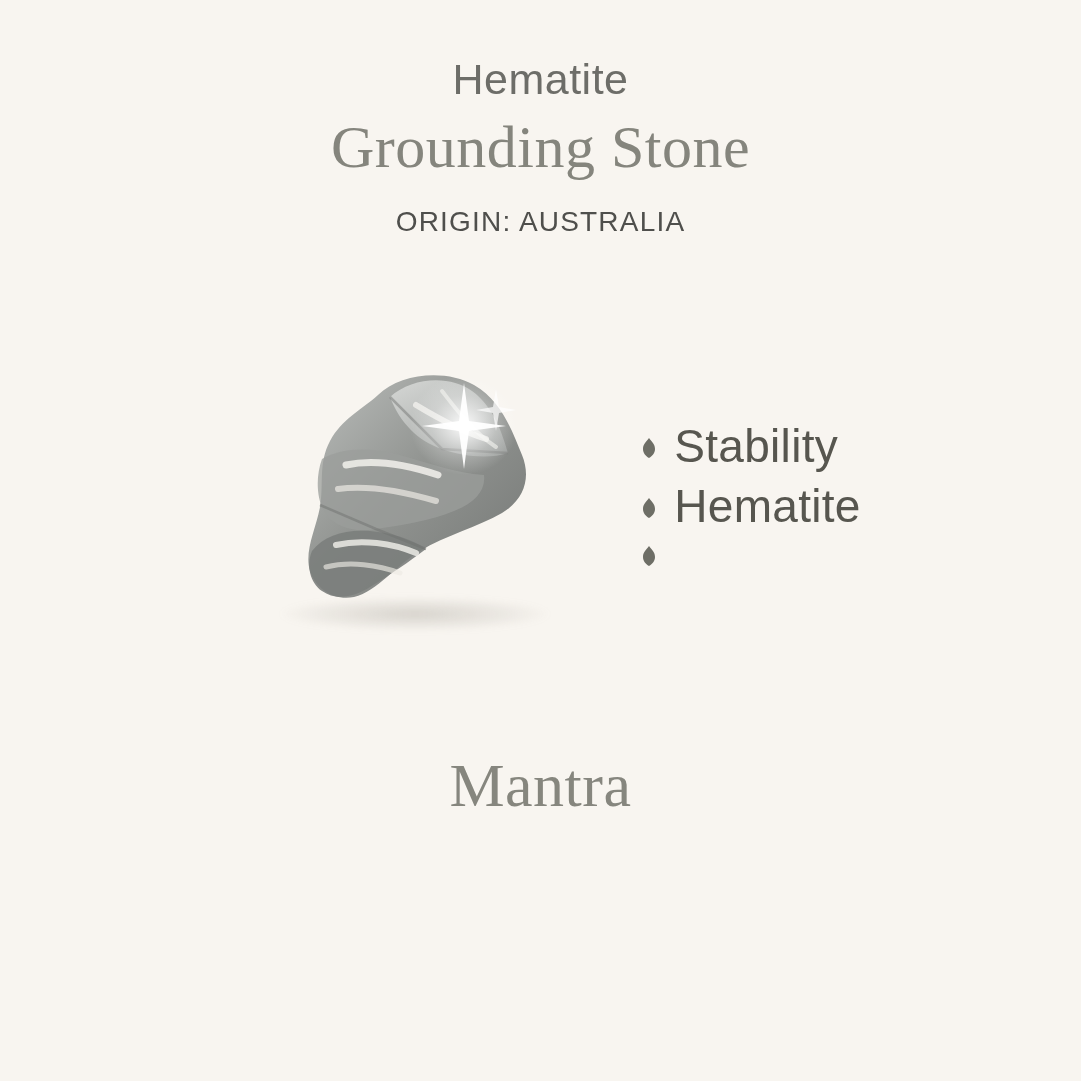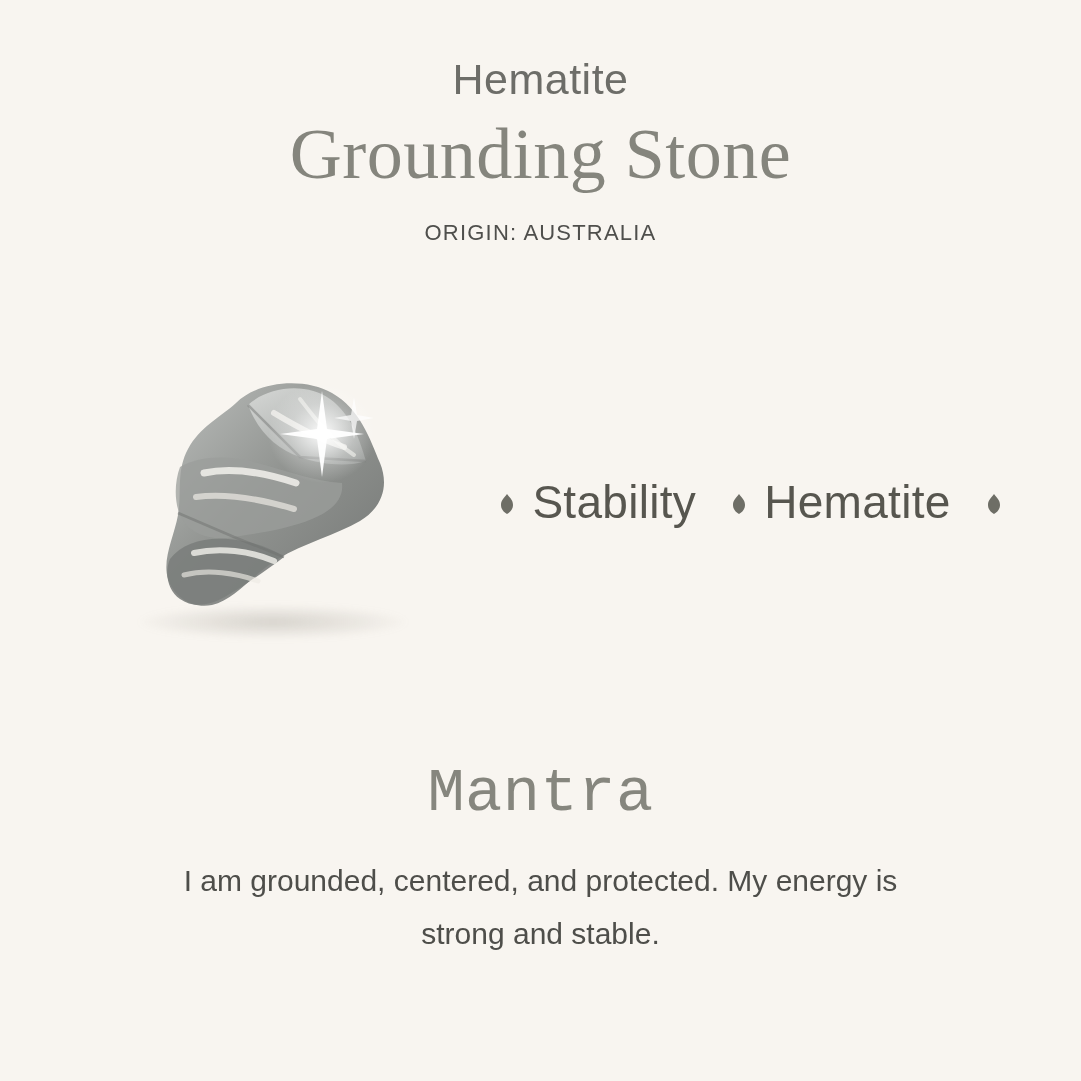--- a/index.html
+++ b/index.html
@@ -29,30 +29,30 @@
   .subtitle-top {
     font-family: "Liberation Sans", sans-serif;
     font-size: 43px;
     font-weight: 300;
     letter-spacing: 0.5px;
     color: #6d6d68;
     line-height: 1.1;
   }
   .main-title {
     font-family: "Liberation Serif", serif;
-    font-size: 72px;
+    font-size: 60px;
     font-weight: 400;
     letter-spacing: 0.5px;
     color: #85857d;
     line-height: 1.15;
     margin-top: 10px;
   }
   .origin {
     font-family: "Liberation Sans", sans-serif;
-    font-size: 22px;
+    font-size: 28px;
     font-weight: 400;
     letter-spacing: 1.2px;
     color: #4f4f4c;
     margin-top: 24px;
   }
 
   
   .middle {
     position: relative;
     margin-top: 86px;
@@ -80,22 +80,22 @@
     filter: blur(3px);
   }
   .stone-svg {
     position: absolute;
     left: 0;
     top: 0;
   }
 
   .benefits {
     display: flex;
-    flex-direction: row;
-    gap: 34px;
+    flex-direction: column;
+    gap: 14px;
     padding-top: 10px;
   }
   .benefit {
     display: flex;
     align-items: center;
     gap: 16px;
   }
   .bullet {
     display: inline-block;
     width: 18px;
@@ -112,21 +112,21 @@
     letter-spacing: 0.3px;
     line-height: 1;
   }
 
   
   .mantra-section {
     margin-top: 96px;
     text-align: center;
   }
   .mantra-title {
-    font-family: Liberation Mono, monospace;
+    font-family: Liberation Serif, serif;
     font-size: 62px;
     font-weight: 400;
     color: #86867e;
     letter-spacing: 0.5px;
   }
   .mantra-text {
     font-family: "Liberation Sans", sans-serif;
     font-weight: 300;
     font-size: 30px;
     line-height: 1.75;
@@ -221,16 +221,15 @@
             <path d="M9 1 C12 5 15 7 15 12 C15 16 12.5 19 9 21 C5.5 19 3 16 3 12 C3 7 6 5 9 1 Z" fill="#6e6e66"></path>
           </svg>
         </span>
       </div>
     </div>
 
   </div>
 
   <div class="mantra-section">
     <div class="mantra-title">Mantra</div>
-    <div class="mantra-text">I am grounded, centered, and protected. My energy is strong and stable.</div>
   </div>
 
 </div>
 
 </body></html>

